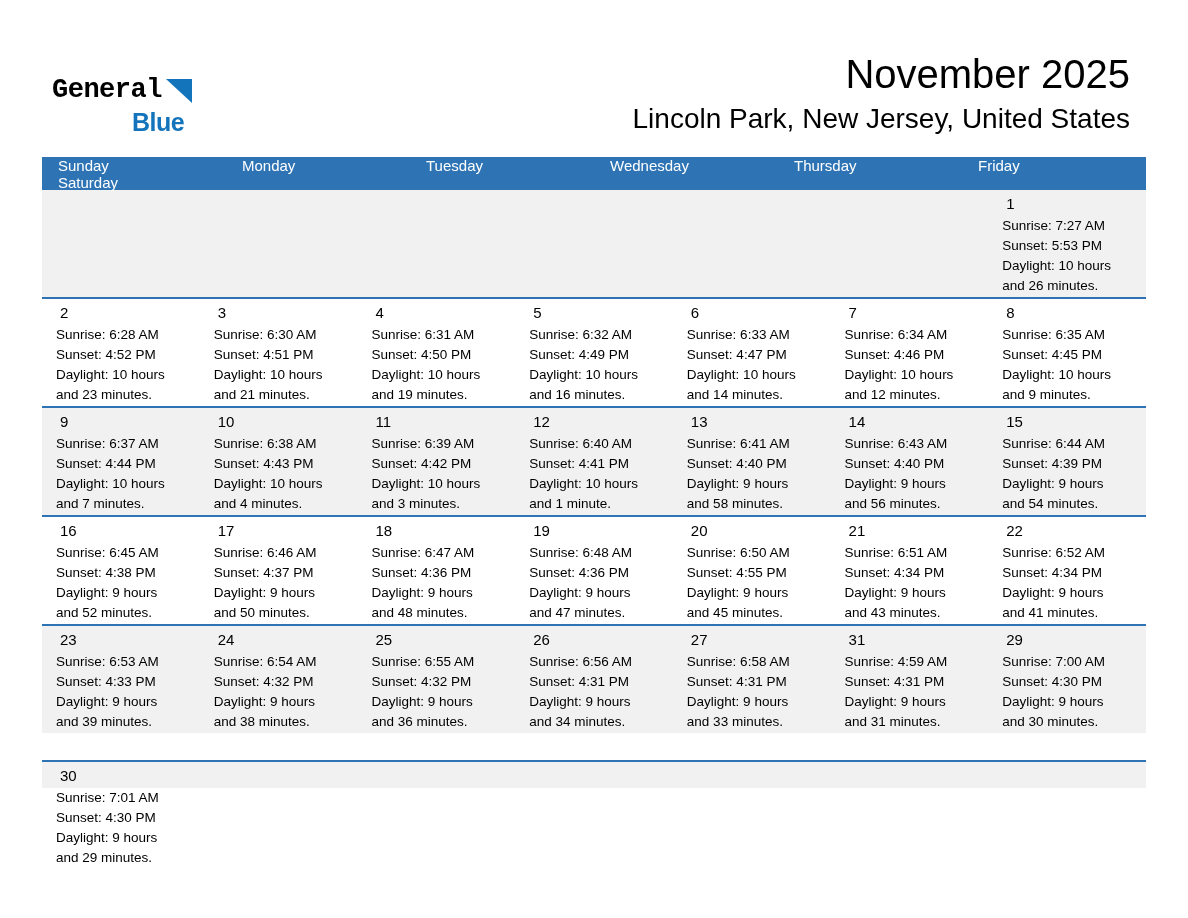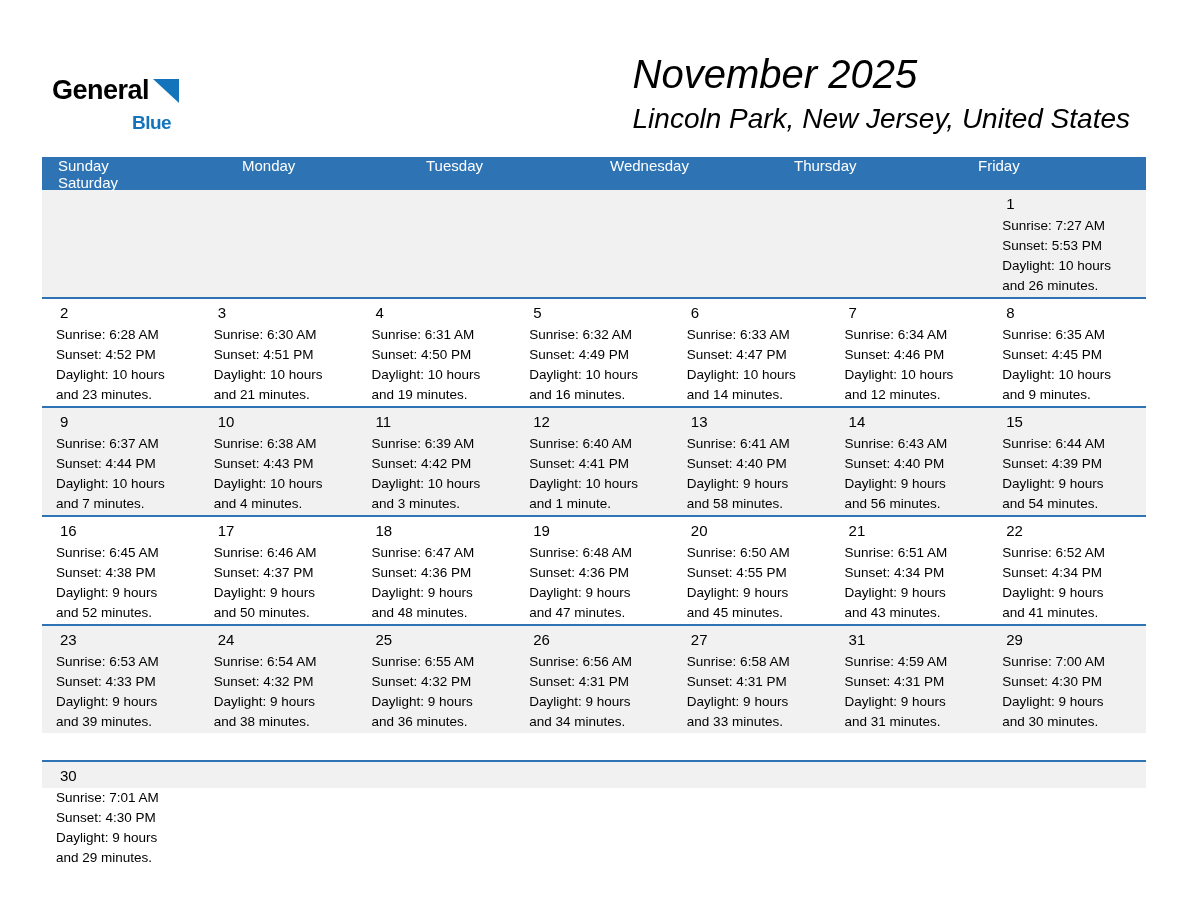--- a/index.html
+++ b/index.html
@@ -17,30 +17,30 @@
     display: flex;
     justify-content: space-between;
     align-items: flex-start;
     padding: 52px 58px 0 52px;
     height: 134px;
   }
   .logo { margin-top: 26px; line-height: 25px; }
   .logo-row1 { display: flex; align-items: flex-start; }
   .logo-general {
     font-size: 27px; font-weight: bold; color: #000;
-    letter-spacing: -0.5px; line-height: 25px;
+    letter-spacing: -0.5px; line-height: 25px; font-family: Liberation Mono, monospace;
   }
   .logo-triangle { display: inline-block; margin-left: 4px; margin-top: 1px; }
   .logo-triangle svg polygon { fill: var(--logo-blue, #1374BC); }
   .logo-row2 { margin-left: 80px; margin-top: 0px; }
   .logo-blue {
-    font-size: 19px; font-weight: bold; color: var(--logo-blue, #1374BC);
+    font-size: 25px; font-weight: bold; color: var(--logo-blue, #1374BC);
     letter-spacing: -0.5px; line-height: 25px;
   }
-  .titles { text-align: left; font-style: italic; }
+  .titles { text-align: right; }
   .title { font-size: 40px; font-weight: 400; line-height: 44px; color: #000; }
   .subtitle { font-size: 28px; font-weight: 400; line-height: 30px; margin-top: 8px; color: #000; }
 
   
   .calendar { margin: 23px 42px 0 42px; }
   .weekday-row {
     display: grid; grid-template-columns: repeat(6, 1fr);
     background: var(--header-blue, #2E74B5);
     color: #fff; height: 31px; align-items: center;
   }

